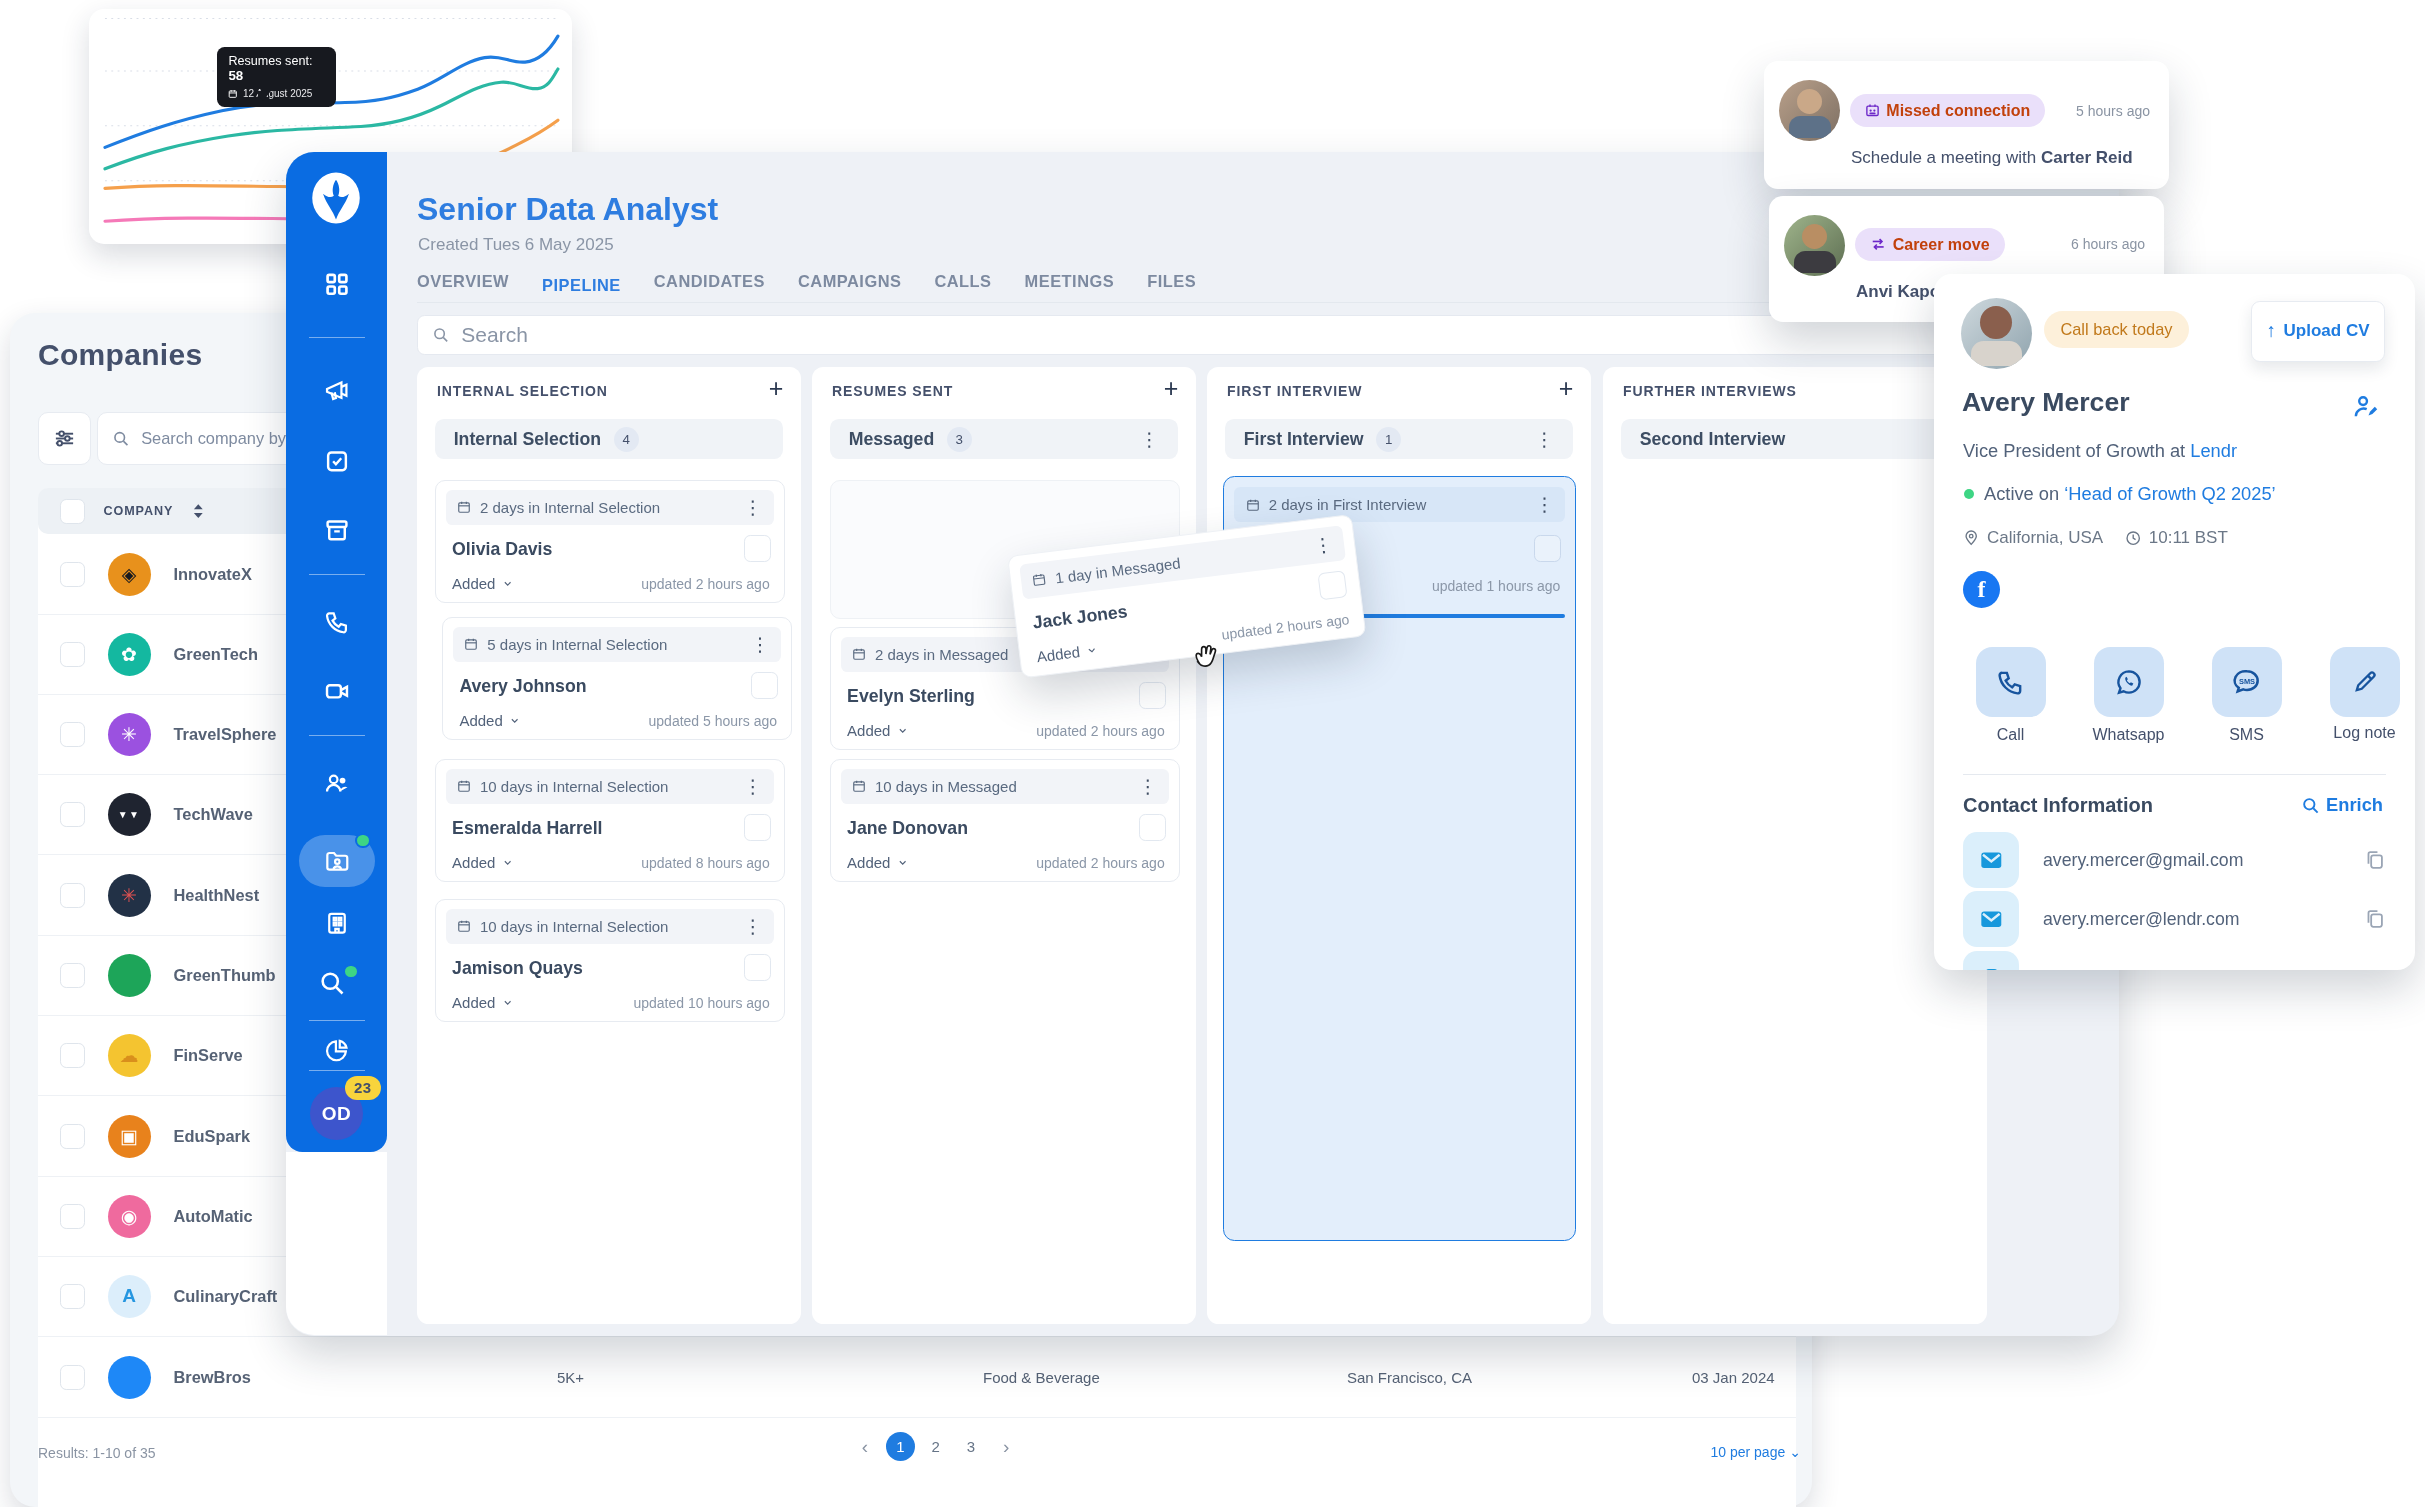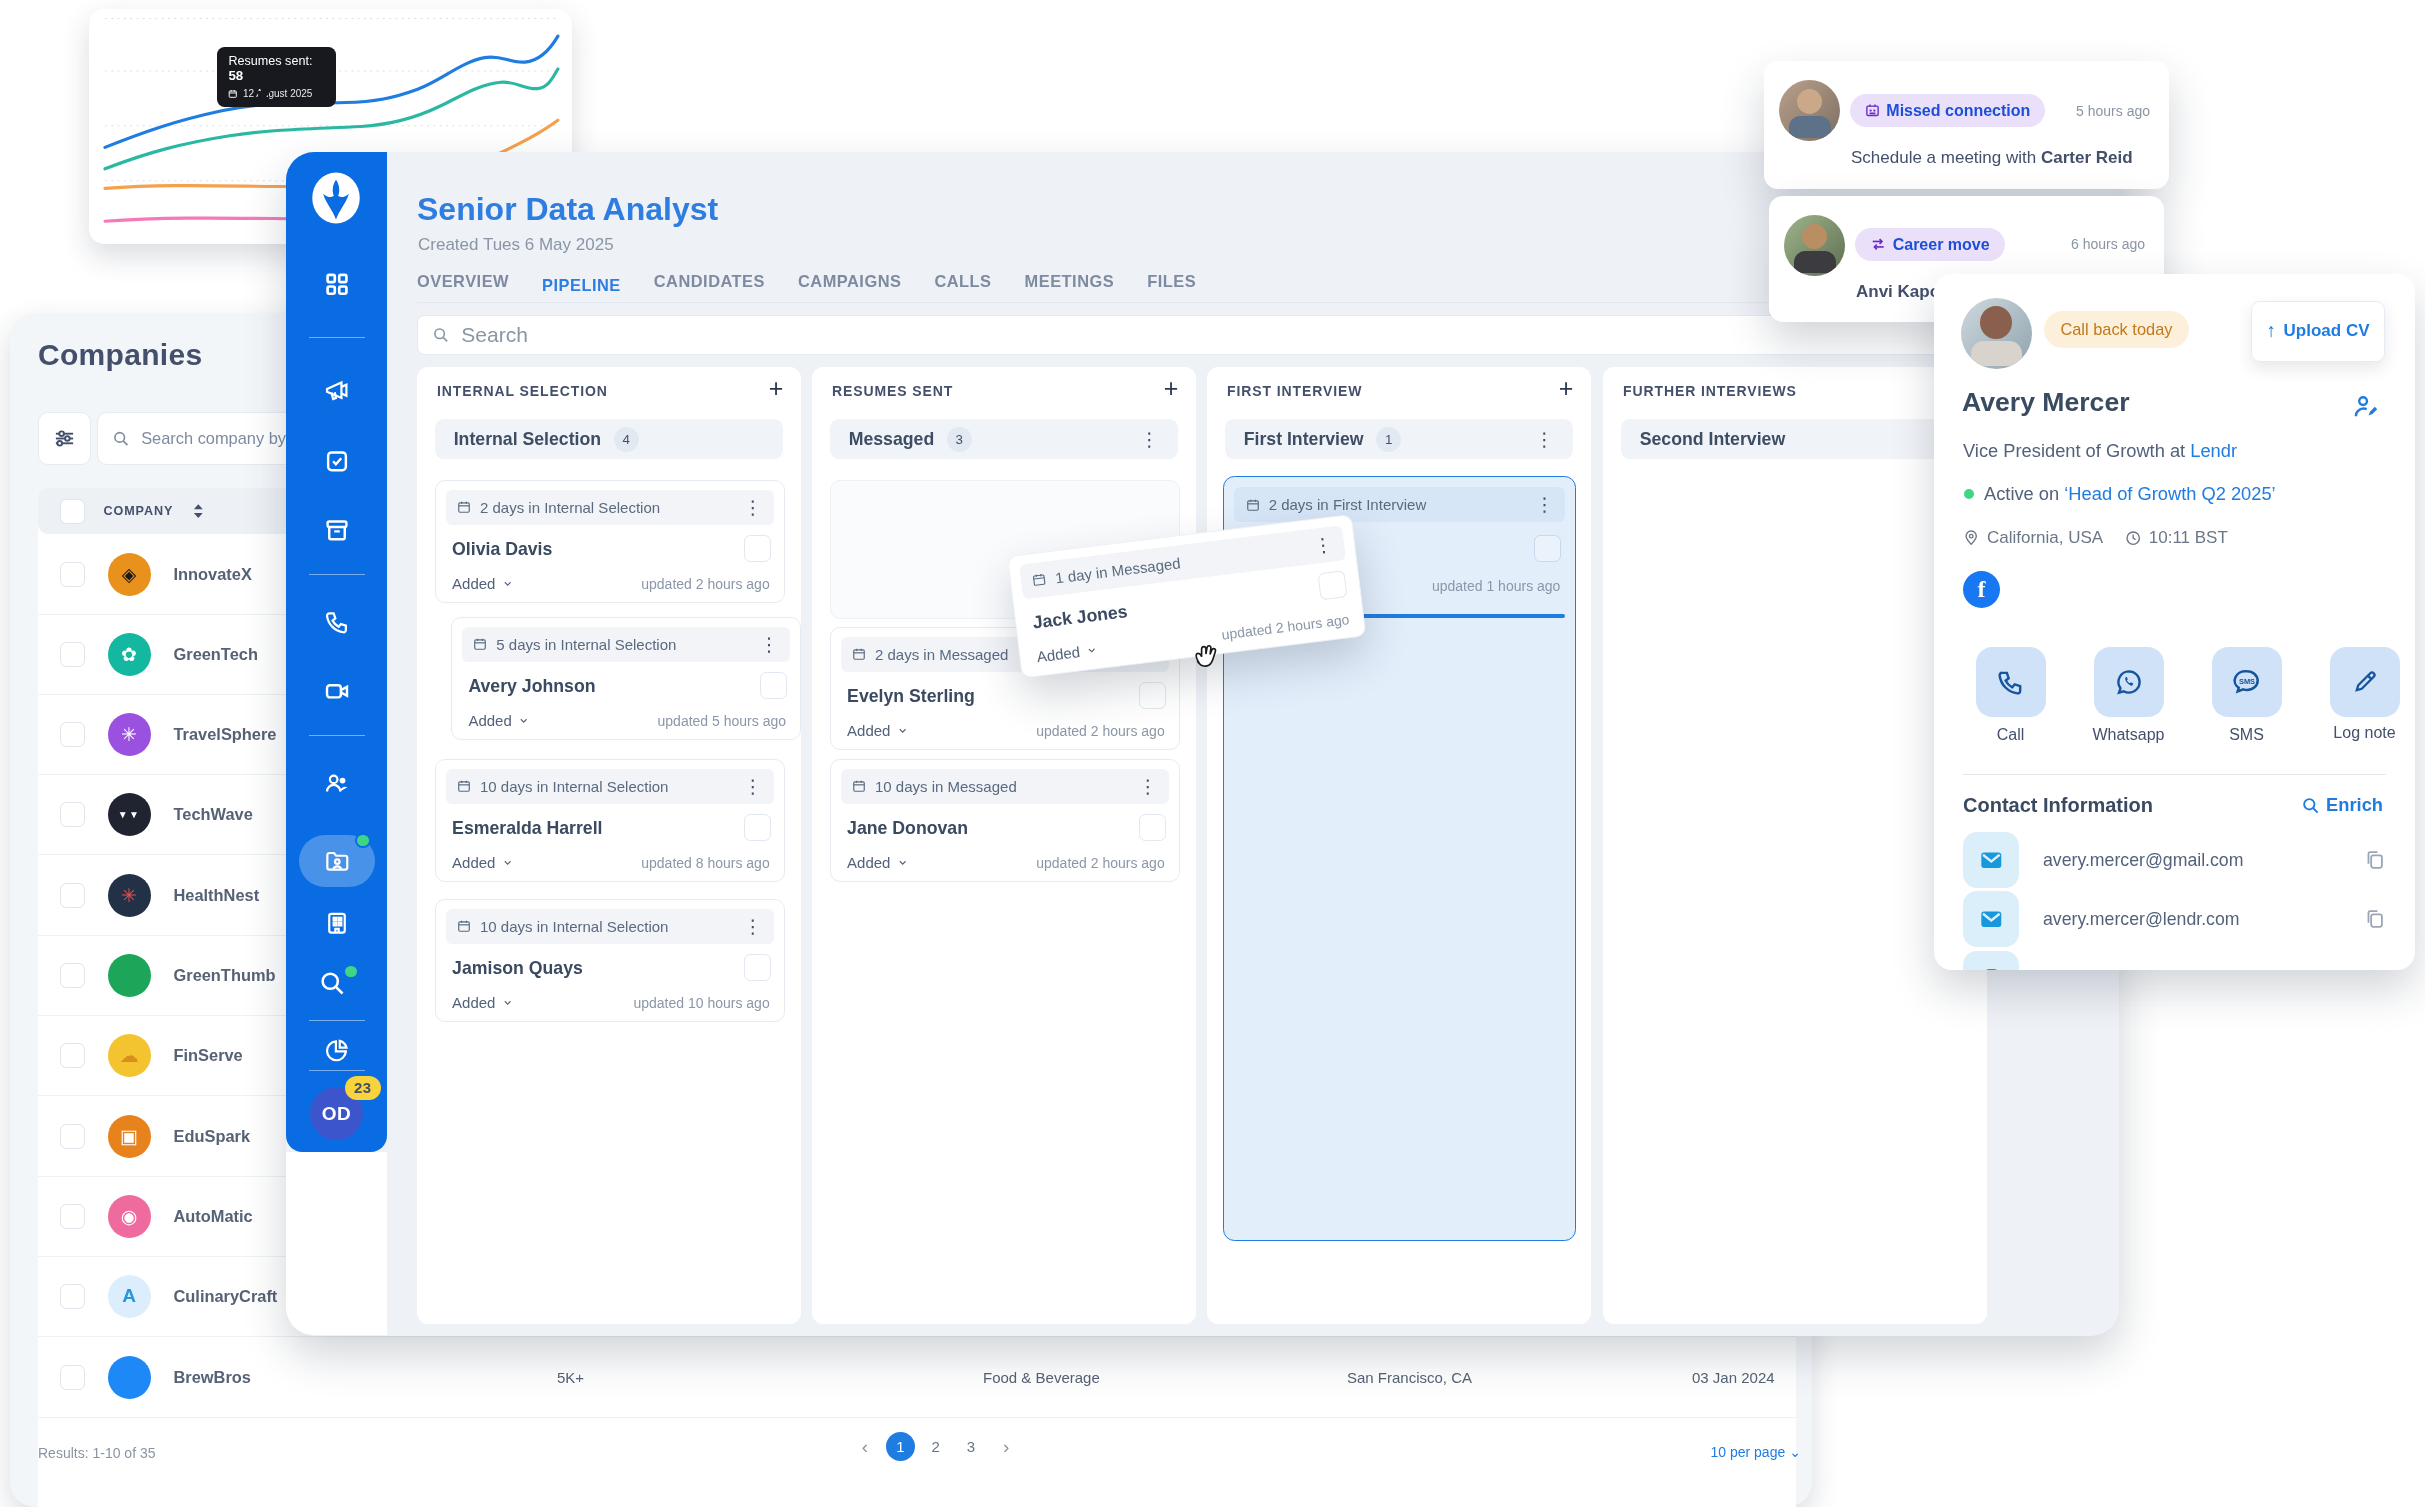--- a/index.html
+++ b/index.html
@@ -58,21 +58,21 @@
   .kstrip{position:absolute;left:10px;right:10px;top:8.9px;height:35px;background:#f2f4f8;border-radius:6.3px;display:flex;align-items:center;gap:8.9px;padding:0 11.4px;}
   .kdur{font-size:15px;color:#5a6a80;}
   .kname{position:absolute;left:16.4px;top:58px;font-size:17.7px;font-weight:bold;color:#3a4a60;}
   .kcbx{position:absolute;right:12.6px;top:54px;width:25px;height:25px;border:1.9px solid #e2e8f0;border-radius:6.3px;background:#fff;}
   .kfoot{position:absolute;left:16.4px;right:14px;bottom:10px;display:flex;align-items:center;justify-content:space-between;}
   .added{font-size:15px;color:#52627a;display:flex;align-items:center;gap:6.3px;}
   .updated{font-size:14px;color:#8b97a8;}
   .chev{width:11.4px;height:11.4px;color:#52627a;}
   
   .notif{background:#fff;border-radius:14px;}
-  .npill{background:#eae0fa;color:#1d4ed8;border-radius:19px;display:inline-flex;align-items:center;gap:6.3px;padding:7.6px 15px;font-size:16px;font-weight:bold;}
+  .npill{background:#eae0fa;color:#c2410c;border-radius:19px;display:inline-flex;align-items:center;gap:6.3px;padding:7.6px 15px;font-size:16px;font-weight:bold;}
   .ntime{font-size:14px;color:#8a94a3;}
   .nbody{font-size:17px;color:#44506b;}
   
   .contact{background:#fff;border-radius:17.7px;overflow:hidden;}
   .obadge{background:#fdf0da;color:#c1791b;border-radius:19px;padding:8.9px 16.4px;font-size:16.4px;}
   .uploadbtn{background:#fff;border:1.3px solid #e7ebf1;border-radius:8.9px;display:flex;align-items:center;justify-content:center;gap:7.6px;font-size:17px;font-weight:bold;color:#1f7ce0;box-shadow:0 6.3px 15px rgba(24,39,62,.10);}
   .cn-name{font-size:26.6px;font-weight:bold;color:#3a4a60;}
   .cn-sub{font-size:18.3px;color:#52627a;}
   .bluelink{color:#1f7ce0;}
   .cn-meta{font-size:17px;color:#6b7787;display:flex;align-items:center;gap:7.6px;}
@@ -361,21 +361,21 @@
           <span class="added">
               <span>Added</span>
             <svg class="chev" viewBox="0 0 24 24" fill="none" stroke="currentColor" stroke-width="2.4">
                 <polyline points="6,9 12,15 18,9"></polyline>
               </svg>
             </span>
           <span class="updated">updated 2 hours ago</span>
         </div>
       </div>
 
-      <div class="abs kcard" style="left:34px;top:250px;width:348px;height:121px;">
+      <div class="abs kcard" style="left:25px;top:250px;width:348px;height:121px;">
         <div class="kstrip">
             <svg width="14" height="14" viewBox="0 0 24 24" fill="none" stroke="#5a6a80" stroke-width="2">
               <rect x="3" y="5" width="18" height="16" rx="2"></rect>
               <line x1="3" y1="10" x2="21" y2="10"></line>
               <line x1="8" y1="3" x2="8" y2="7"></line>
               <line x1="16" y1="3" x2="16" y2="7"></line>
             </svg>
           <span class="kdur">5 days in Internal Selection</span>
           <span class="kebab" style="margin-left:auto;">⋮</span>
           </div>

